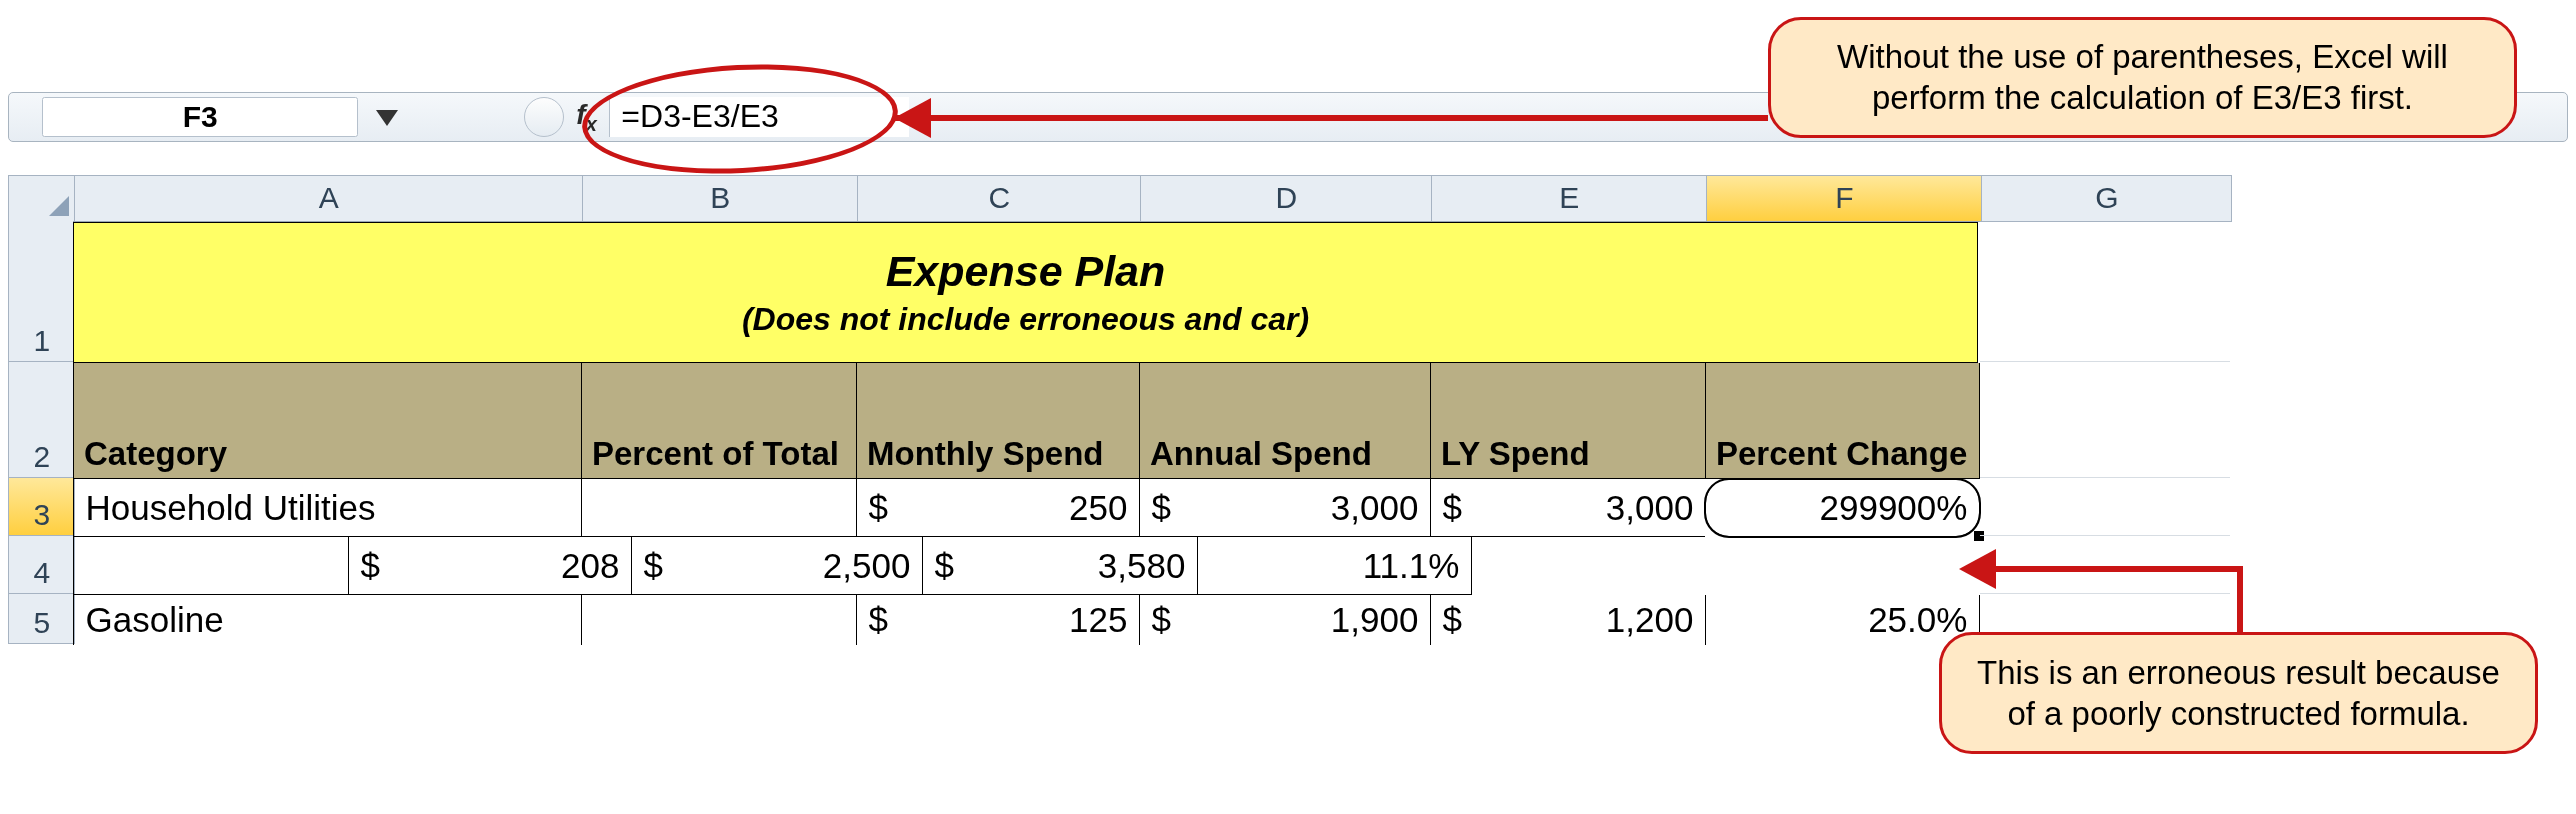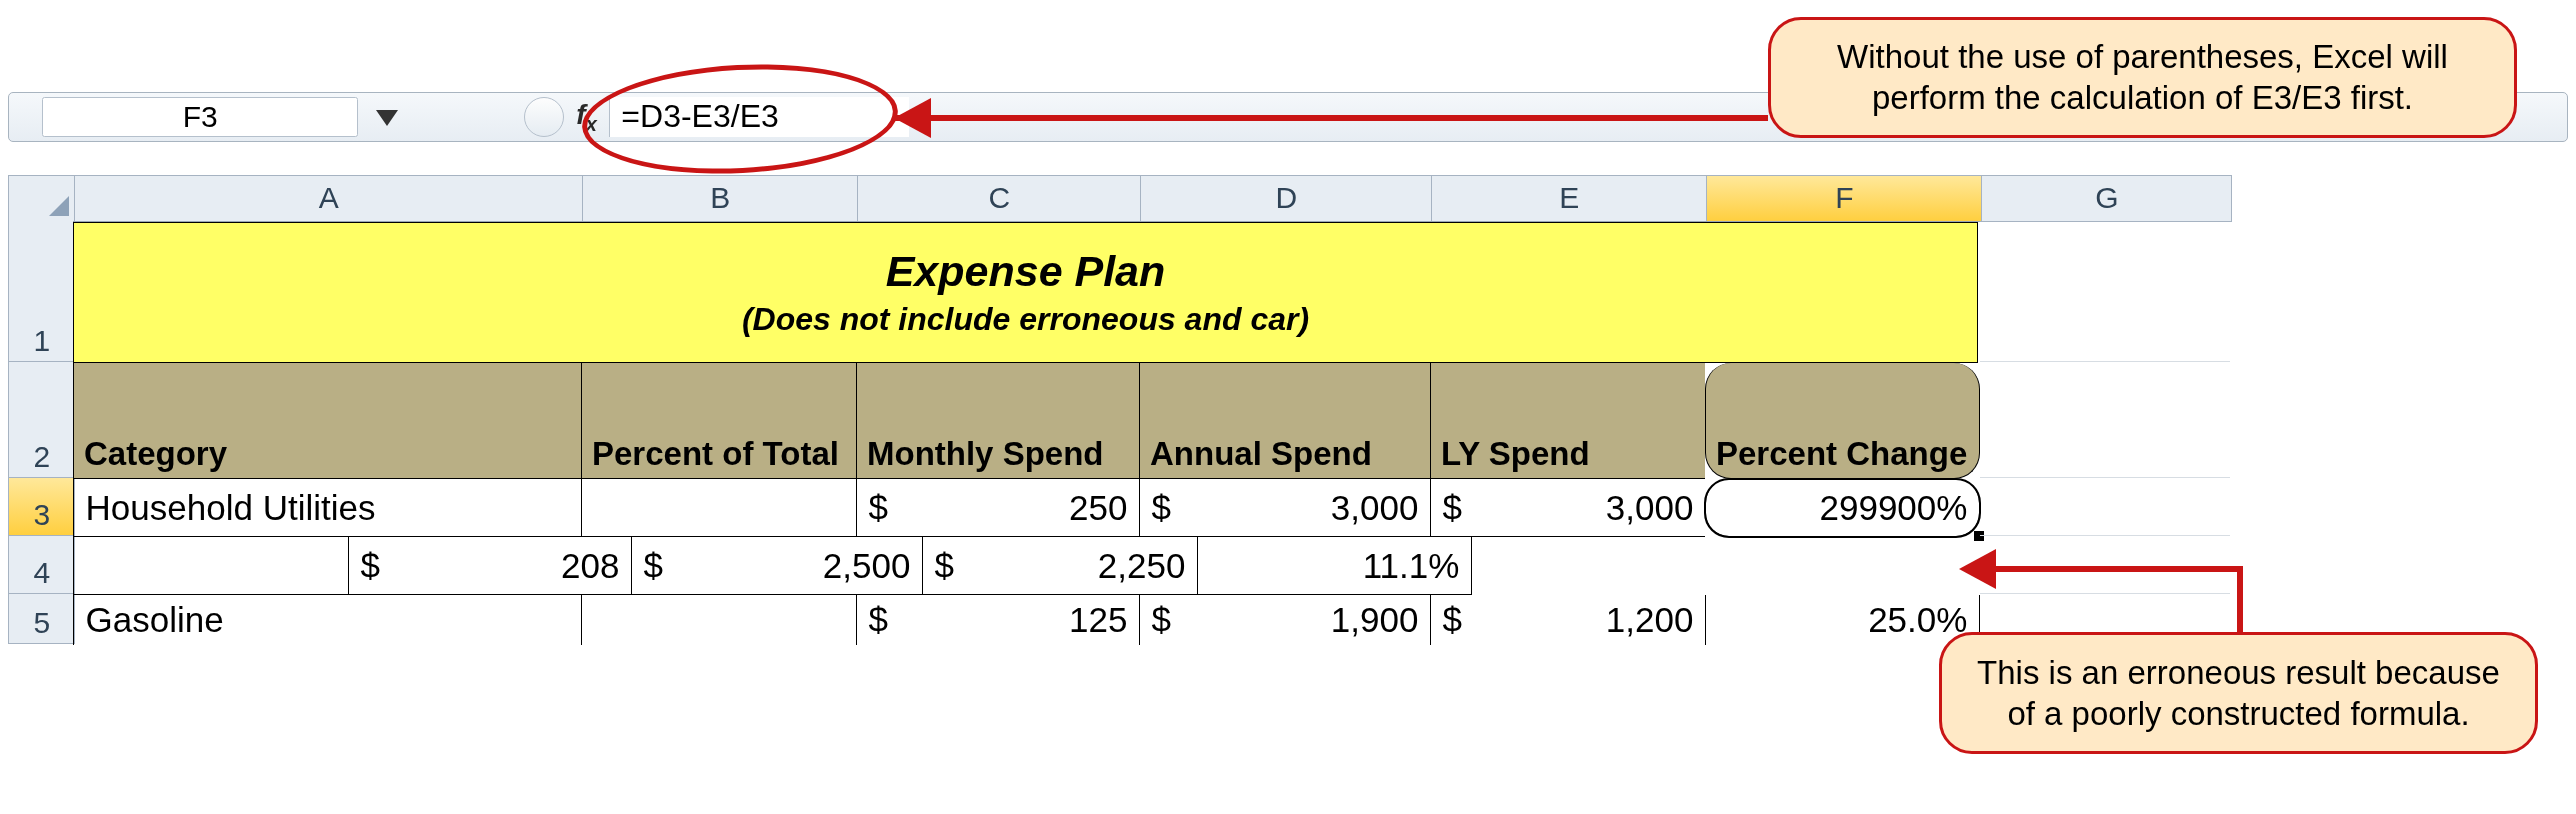--- a/index.html
+++ b/index.html
@@ -28,20 +28,21 @@
     height: 40px;
     margin-left: 33px;
     background: #fff;
     border: 0.8px solid #b5c0cc;
     border-radius: 2.5px;
     display: flex;
     align-items: center;
     justify-content: center;
     font-size: 30px;
     position: relative;
+    font-weight: bold;
   }
   .name-dd {
     position: absolute;
     left: 333px;
     top: 0;
     width: 0; height: 0;
     border-left: 11.6px solid transparent;
     border-right: 11.6px solid transparent;
     border-top: 16.6px solid #333;
     top: 11.6px;
@@ -162,21 +163,21 @@
     background: #b9af85;
     border-left: 1.7px solid #000;
     border-bottom: 1.7px solid #000;
     font-size: 33px;
     font-weight: bold;
     padding: 6.7px 10px 5px 10px;
     display: flex;
     align-items: flex-end;
     line-height: 1.15;
   }
-  .hdr-cell:last-child { border-right: 1.7px solid #000; border-radius: 26px; }
+  .hdr-cell:last-child { border-right: 1.7px solid #000; }
   .data-row { height: 58px; display: flex; }
   .data-row.last { height: 50px; overflow: hidden; }
   .cell {
     border-left: 1.7px solid #000;
     border-bottom: 1.7px solid #000;
     font-size: 35px;
     padding: 5px 11.6px;
     display: flex;
     align-items: center;
   }
@@ -366,21 +367,21 @@
       </div>
     <div class="cell cD">
         <span class="money">
           <span>$</span>
           <span>2,500</span>
         </span>
       </div>
     <div class="cell cE">
         <span class="money">
           <span>$</span>
-          <span>2,250</span>
+          <span>3,580</span>
         </span>
       </div>
     <div class="cell cF last-in-row">
         <span class="pct">11.1%</span>
       </div>
   </div>
 
   <div class="data-row last">
     <div class="cell cA">
         <span>Gasoline</span>

